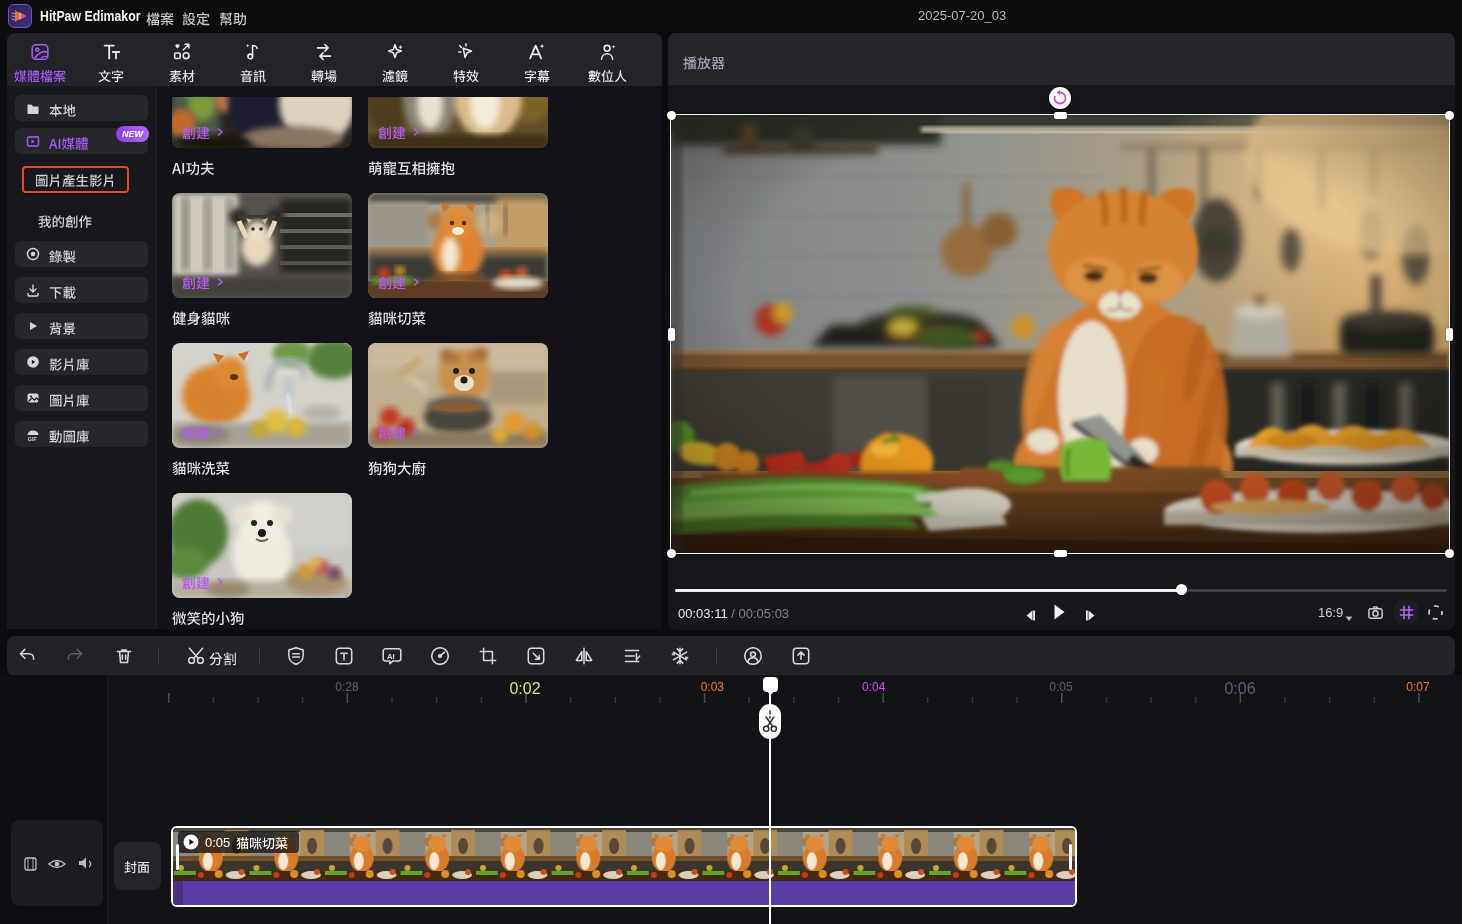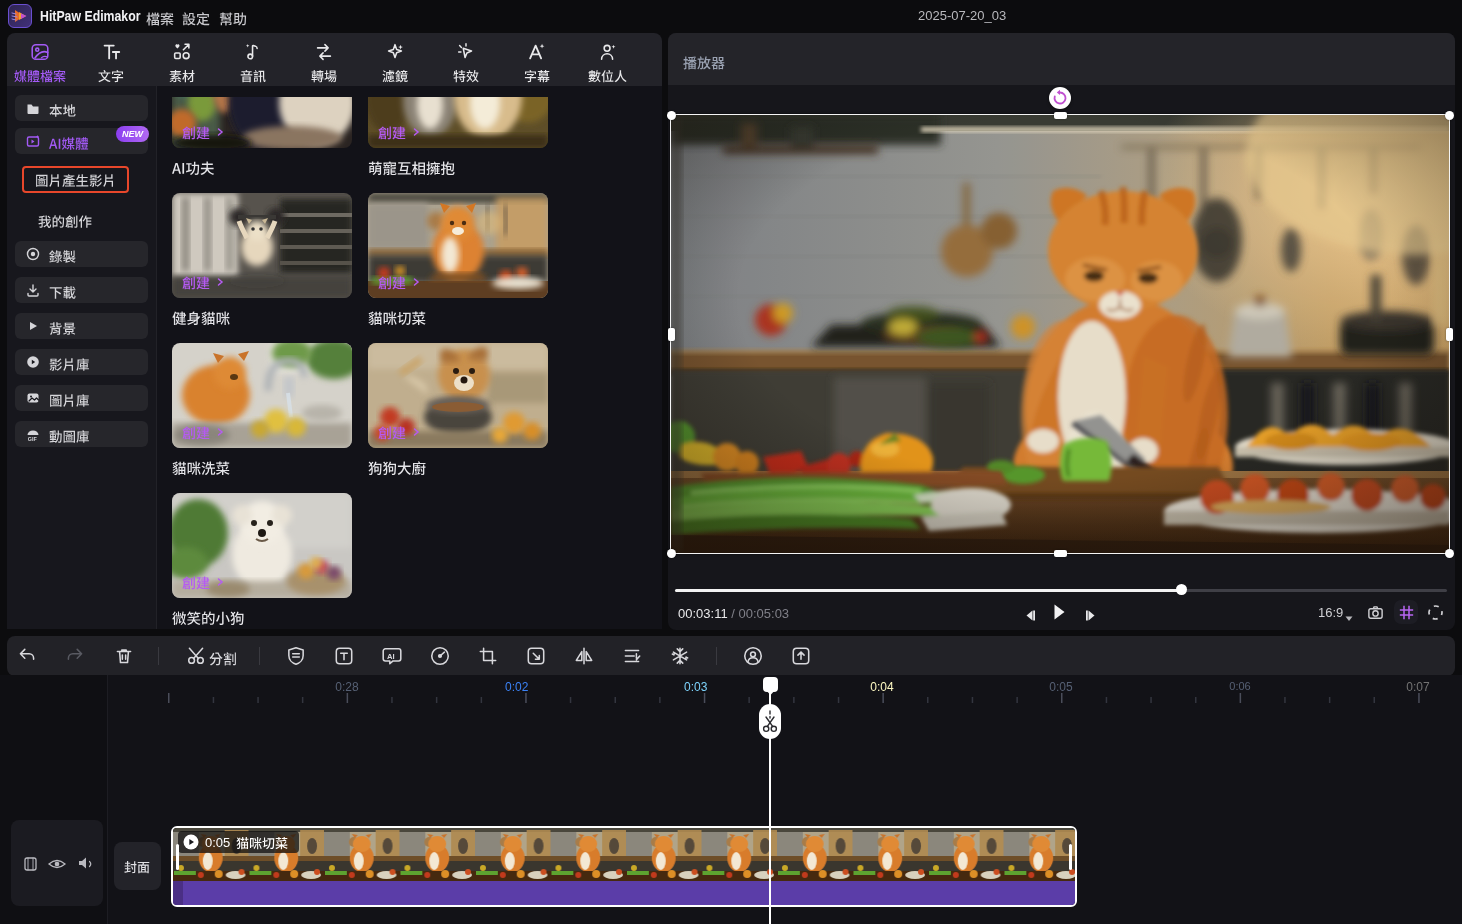--- a/index.html
+++ b/index.html
@@ -771,26 +771,26 @@
         <rect x="988.3" y="22" width="1.5" height="6" fill="#33353f"></rect>
         <rect x="1033.0" y="22" width="1.5" height="6" fill="#33353f"></rect>
         <rect x="1077.6" y="18" width="1.5" height="10" fill="#4a4d5a"></rect>
         <rect x="1122.2" y="22" width="1.5" height="6" fill="#33353f"></rect>
         <rect x="1166.9" y="22" width="1.5" height="6" fill="#33353f"></rect>
         <rect x="1211.5" y="22" width="1.5" height="6" fill="#33353f"></rect>
         <rect x="1256.2" y="18" width="1.5" height="10" fill="#4a4d5a"></rect>
       </svg>
     </div>
     <div style="position:absolute;left:327px;top:680px;width:40px;text-align:center;font-size:12px;color:#566074">0:28</div>
-    <div style="position:absolute;left:505px;top:680px;width:40px;font-size:12px;color:#3b82f6">0:02</div>
-    <div style="position:absolute;left:684px;top:680px;width:40px;text-align:left;font-size:12px;color:#7dd3fc">0:03</div>
-    <div style="position:absolute;left:862px;top:680px;width:40px;text-align:center;font-size:12px;color:#fef9c3">0:04</div>
+    <div style="position:absolute;left:505px;top:680px;width:40px;text-align:center;font-size:16px;color:#bef264">0:02</div>
+    <div style="position:absolute;left:684px;top:680px;width:40px;text-align:right;font-size:12px;color:#f97316">0:03</div>
+    <div style="position:absolute;left:862px;top:680px;width:40px;font-size:12px;color:#d946ef">0:04</div>
     <div style="position:absolute;left:1041px;top:680px;width:40px;text-align:center;font-size:12px;color:#566074">0:05</div>
-    <div style="position:absolute;left:1220px;top:680px;width:40px;text-align:center;font-size:11px;color:#566074">0:06</div>
-    <div style="position:absolute;left:1398px;top:680px;width:40px;text-align:center;font-size:12px;color:#737373">0:07</div>
+    <div style="position:absolute;left:1220px;top:680px;width:40px;text-align:center;font-size:16px;color:#566074">0:06</div>
+    <div style="position:absolute;left:1398px;top:680px;width:40px;text-align:center;font-size:12px;color:#f97316">0:07</div>
     <div style="position:absolute;left:11px;top:820px;width:92px;height:86px;background:#1b1b21;border-radius:8px"><svg width="92" height="86" viewBox="0 0 92 86" fill="none" stroke="#b9b9bf" stroke-width="1.3" stroke-linecap="round">
         <rect x="14" y="38" width="11" height="12" rx="2"></rect>
         <path d="M17 38 v12 M22 38 v12" stroke-width="0.9"></path>
         <path d="M38 44 q8 -7 16 0 q-8 7 -16 0 Z"></path>
         <circle cx="46" cy="44" r="1.7" fill="#b9b9bf"></circle>
         <path d="M68 41 h3 l4 -3.5 v11 l-4 -3.5 h-3 Z" fill="#b9b9bf" stroke="none"></path>
         <path d="M78.5 41.5 q2.5 2.5 0 5" stroke-width="1.2"></path>
       </svg></div>
     <div style="position:absolute;left:114px;top:842px;width:47px;height:48px;background:#232329;border-radius:8px;display:flex;align-items:center;justify-content:center">
       <svg style="vertical-align:middle;" width="27" height="19" viewBox="0 0 27 19">

